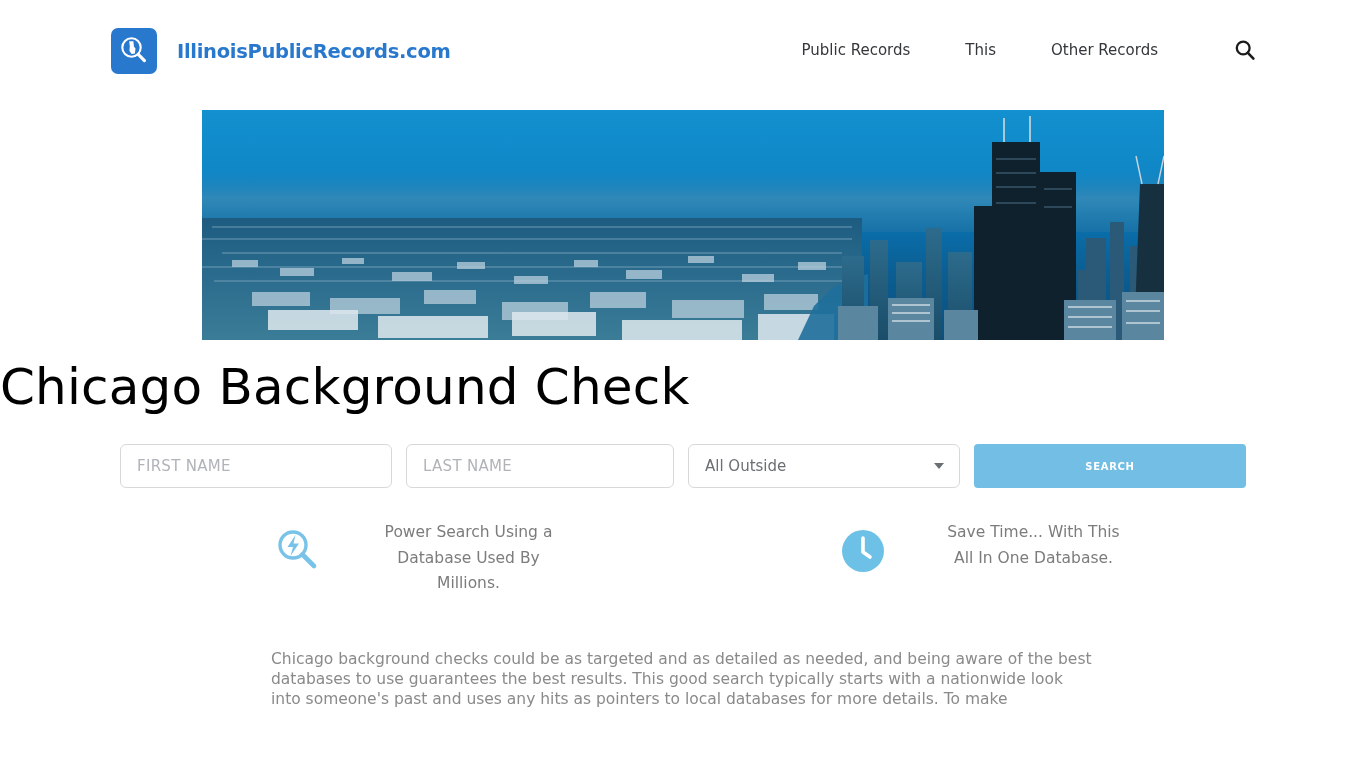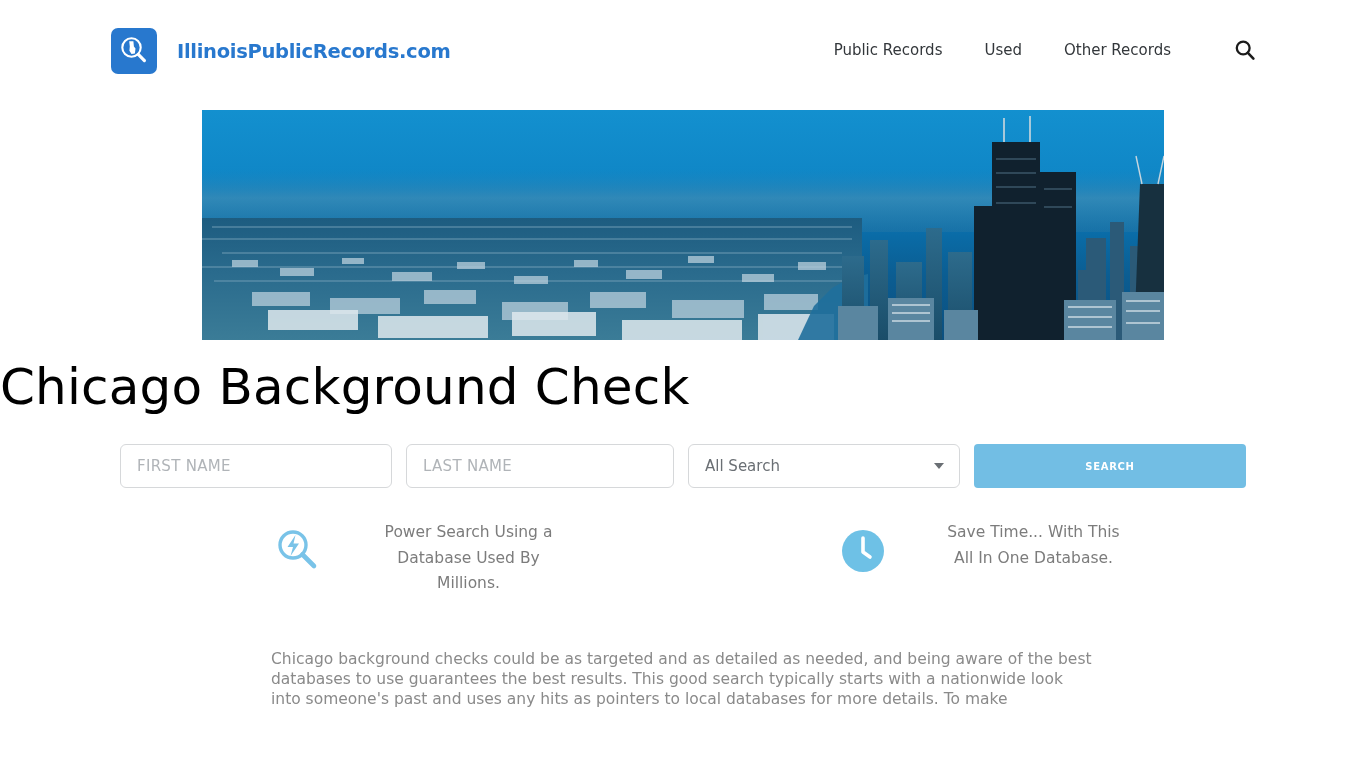--- a/index.html
+++ b/index.html
@@ -47,21 +47,21 @@
     white-space: nowrap;
     font-family: "DejaVu Sans", sans-serif;
   }
 
   .nav {
     position: absolute;
     right: 108px;
     top: 37px;
     display: flex;
     align-items: center;
-    gap: 0px;
+    gap: 13px;
   }
   .nav-link {
     font-size: 15px;
     color: #33373b;
     text-decoration: none;
     padding: 0 21px;
     white-space: nowrap;
     font-family: "DejaVu Sans", sans-serif;
   }
   .nav-search {
@@ -224,21 +224,21 @@
         <circle cx="14.5" cy="13.5" r="9.2" fill="none" stroke="#ffffff" stroke-width="2.1"></circle>
         <path d="M12.2 7.2 h4.2 l0.5 5.4 l1.6 2.0 l-0.6 4.8 l-3.4 0.6 l-2.1 -3.3 l0.4 -4.2 z" fill="#ffffff"></path>
         <line x1="21.3" y1="20.4" x2="27.4" y2="26.6" stroke="#ffffff" stroke-width="3.2" stroke-linecap="round"></line>
       </svg>
     </span>
     <span class="brand-name">IllinoisPublicRecords.com</span>
   </a>
 
   <nav class="nav">
     <a class="nav-link" href="#">Public Records</a>
-    <a class="nav-link" href="#">Used</a>
+    <a class="nav-link" href="#">This</a>
     <a class="nav-link" href="#">Other Records</a>
     <span class="nav-search">
       <svg width="22" height="22" viewBox="0 0 22 22">
         <circle cx="9.2" cy="9.0" r="6.4" fill="none" stroke="#1b1b1b" stroke-width="2.3"></circle>
         <line x1="13.9" y1="13.8" x2="19.4" y2="19.6" stroke="#1b1b1b" stroke-width="2.6" stroke-linecap="round"></line>
       </svg>
     </span>
   </nav>
 </div>
 
@@ -380,21 +380,21 @@
 <h1 class="page-title">Chicago Background Check</h1>
 
 <div class="search-form">
 
   <input id="first-name" class="field" type="text" placeholder="FIRST NAME" style="">
 
   <input id="last-name" class="field" type="text" placeholder="LAST NAME" style="">
 
   <div class="select-wrap">
     <div class="select-box">
-      <span>All Search</span>
+      <span>All Outside</span>
     </div>
     <span class="caret"></span>
   </div>
 
   <button class="search-btn" type="button">SEARCH</button>
 </div>
 
 <div class="features">
 
   <div class="feature">

